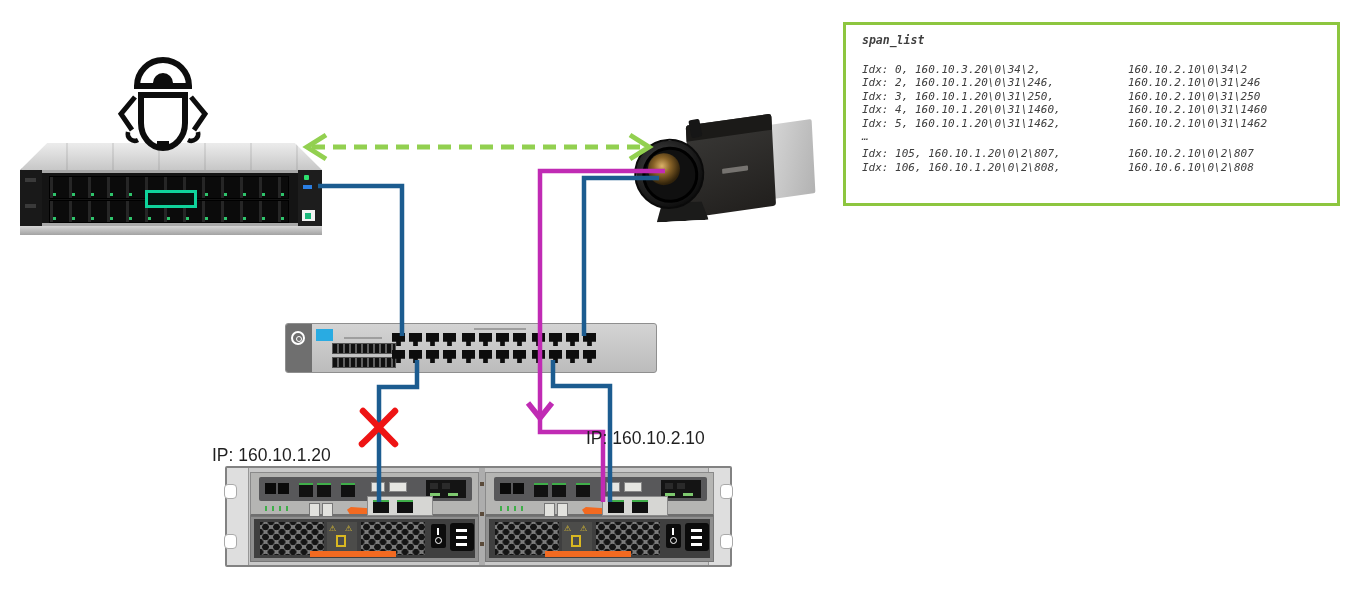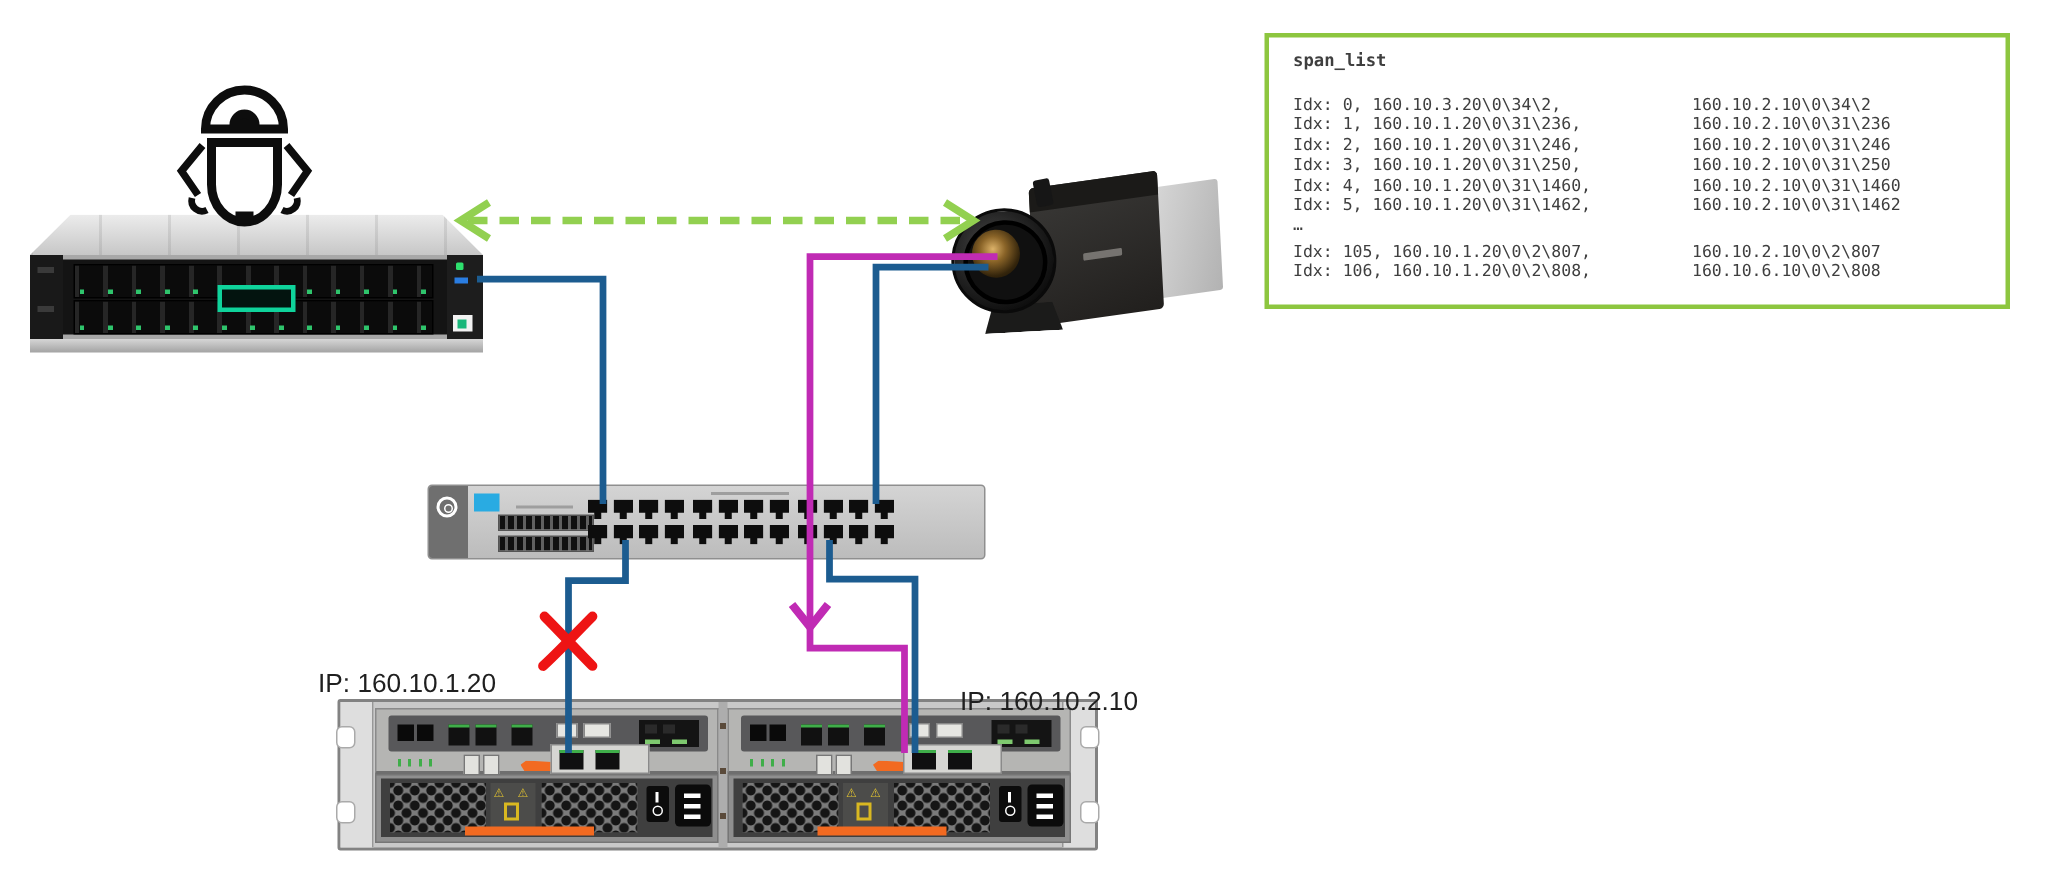--- a/index.html
+++ b/index.html
@@ -108,32 +108,32 @@
   .psu-label .sq{position:absolute;left:9px;top:13px;width:10px;height:12px;border:2px solid #d9b821;box-sizing:border-box;}
   .rocker{position:absolute;left:177px;top:5px;width:15px;height:24px;background:#0c0c0c;border-radius:2px;}
   .rocker::before{content:"";position:absolute;left:6px;top:4px;width:2px;height:7px;background:#fff;}
   .rocker::after{content:"";position:absolute;left:4px;bottom:4px;width:5px;height:5px;border:1px solid #fff;border-radius:50%;}
   .inlet{position:absolute;left:196px;top:4px;width:24px;height:28px;background:#0b0b0b;border-radius:3px;}
   .inlet i{position:absolute;left:6px;width:11px;height:3px;background:#fff;}
   .handle{position:absolute;left:56px;bottom:1px;width:86px;height:6px;background:#f26a21;}
 
   
   #spanbox{left:843px;top:22px;width:497px;height:184px;border:3px solid #8dc63f;box-sizing:border-box;
-    background:#fff;padding:8px 0 0 16px;z-index:2;}
+    background:#fff;padding:8px 0 0 16px;z-index:2;font-style:italic;}
   #spanbox .title{font-family:"DejaVu Sans Mono","Liberation Mono",monospace;font-size:11.5px;
     font-weight:bold;color:#3f3f3f;margin-bottom:16px;}
   .span-row{display:flex;font-family:"DejaVu Sans Mono","Liberation Mono",monospace;
     font-size:11px;line-height:13.4px;color:#3f3f3f;white-space:pre;}
   .span-row .col-l{width:266px;}
   .span-row.gap{margin-top:4px;}
 
   
   .ip-label{font-size:17.5px;color:#1f1f1f;z-index:6;}
   #ip-left{left:212px;top:445px;}
-  #ip-right{left:640px;top:428px;margin-top:29px;}
+  #ip-right{left:586px;top:428px;}
 
   
   #wires{left:0;top:0;width:1365px;height:592px;z-index:5;pointer-events:none;}
 </style>
 </head>
 <body>
 
 <div id="canvas">
 
   <svg id="robot" class="abs" viewBox="0 0 112 130">
@@ -332,21 +332,20 @@
           <div class="handle"></div>
         </div>
       </div>
     </div>
   </div>
 
   <div id="spanbox" class="abs">
     <div class="title">span_list</div>
     <div>
         <div class="span-row"><span class="col-l">Idx: 0, 160.10.3.20\0\34\2,</span><span class="col-r">160.10.2.10\0\34\2</span></div>
-        <div class="span-row"><span class="col-l">Idx: 1, 160.10.1.20\0\31\236,</span><span class="col-r">160.10.2.10\0\31\236</span></div>
         <div class="span-row"><span class="col-l">Idx: 2, 160.10.1.20\0\31\246,</span><span class="col-r">160.10.2.10\0\31\246</span></div>
         <div class="span-row"><span class="col-l">Idx: 3, 160.10.1.20\0\31\250,</span><span class="col-r">160.10.2.10\0\31\250</span></div>
         <div class="span-row"><span class="col-l">Idx: 4, 160.10.1.20\0\31\1460,</span><span class="col-r">160.10.2.10\0\31\1460</span></div>
         <div class="span-row"><span class="col-l">Idx: 5, 160.10.1.20\0\31\1462,</span><span class="col-r">160.10.2.10\0\31\1462</span></div>
         <div class="span-row"><span class="col-l">…</span><span class="col-r"></span></div>
         <div class="span-row gap"><span class="col-l">Idx: 105, 160.10.1.20\0\2\807,</span><span class="col-r">160.10.2.10\0\2\807</span></div>
         <div class="span-row"><span class="col-l">Idx: 106, 160.10.1.20\0\2\808,</span><span class="col-r">160.10.6.10\0\2\808</span></div>
       </div>
   </div>
 

